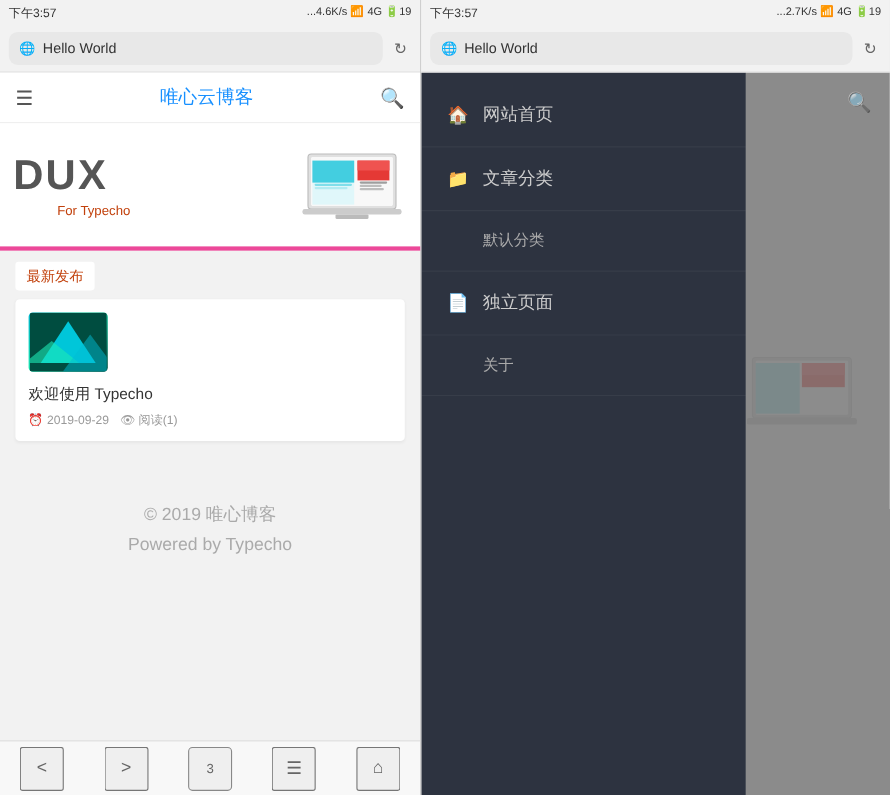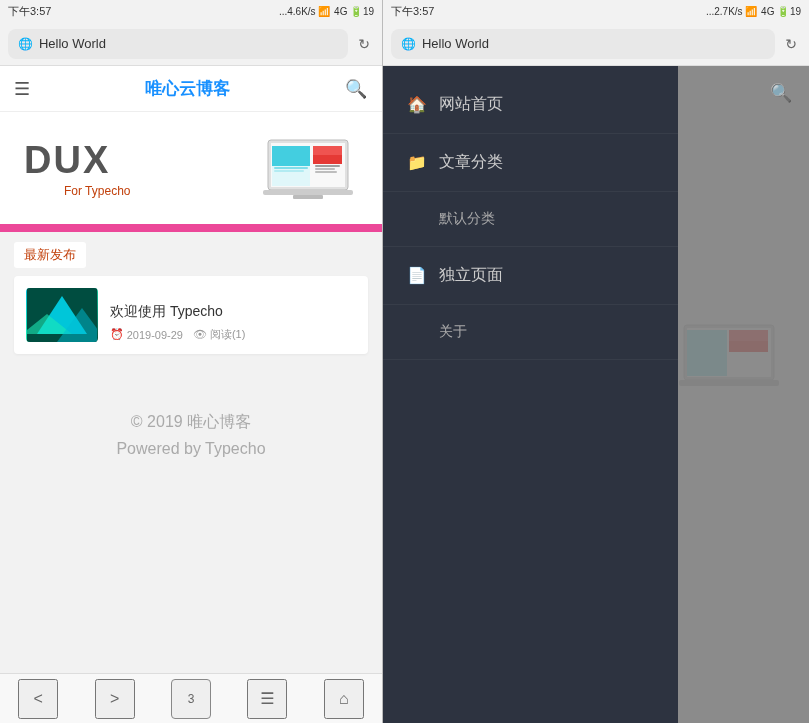--- a/index.html
+++ b/index.html
@@ -84,33 +84,33 @@
       height: 46px;
       display: flex;
       align-items: center;
       justify-content: space-between;
       padding: 0 14px;
       border-bottom: 1px solid #eee;
     }
     .hamburger-icon { font-size: 18px; color: #555; }
     .site-title {
       font-size: 17px;
-      font-weight: 700;
+      font-weight: 400;
       color: #1890ff;
     }
     .search-icon-btn { font-size: 18px; color: #555; }
 
     
     .hero-section {
       background: #fff;
       display: flex;
       align-items: center;
       justify-content: space-between;
-      padding: 20px 24px;
-      border-bottom: 8px solid #ec4899;
+      padding: 20px 12px;
+      border-bottom: 4px solid #ec4899;
     }
     .hero-text { }
     .hero-logo {
       font-size: 38px;
       font-weight: 700;
       color: #555;
       letter-spacing: 2px;
     }
     .hero-sub {
       font-size: 12px;
@@ -139,23 +139,24 @@
       border-radius: 3px;
     }
 
     
     .post-card {
       background: #fff;
       margin: 8px 0;
       border-radius: 4px;
       padding: 12px;
       display: flex;
-      align-items: flex-end;
+      align-items: flex-start;
       gap: 12px;
       box-shadow: 0 1px 3px rgba(0,0,0,0.05);
+      flex-direction: column;
     }
     .post-thumb {
       width: 72px;
       height: 54px;
       background: linear-gradient(135deg, #00bcd4 0%, #1de9b6 40%, #004d40 100%);
       border-radius: 4px;
       flex-shrink: 0;
       display: flex;
       align-items: center;
       justify-content: center;

